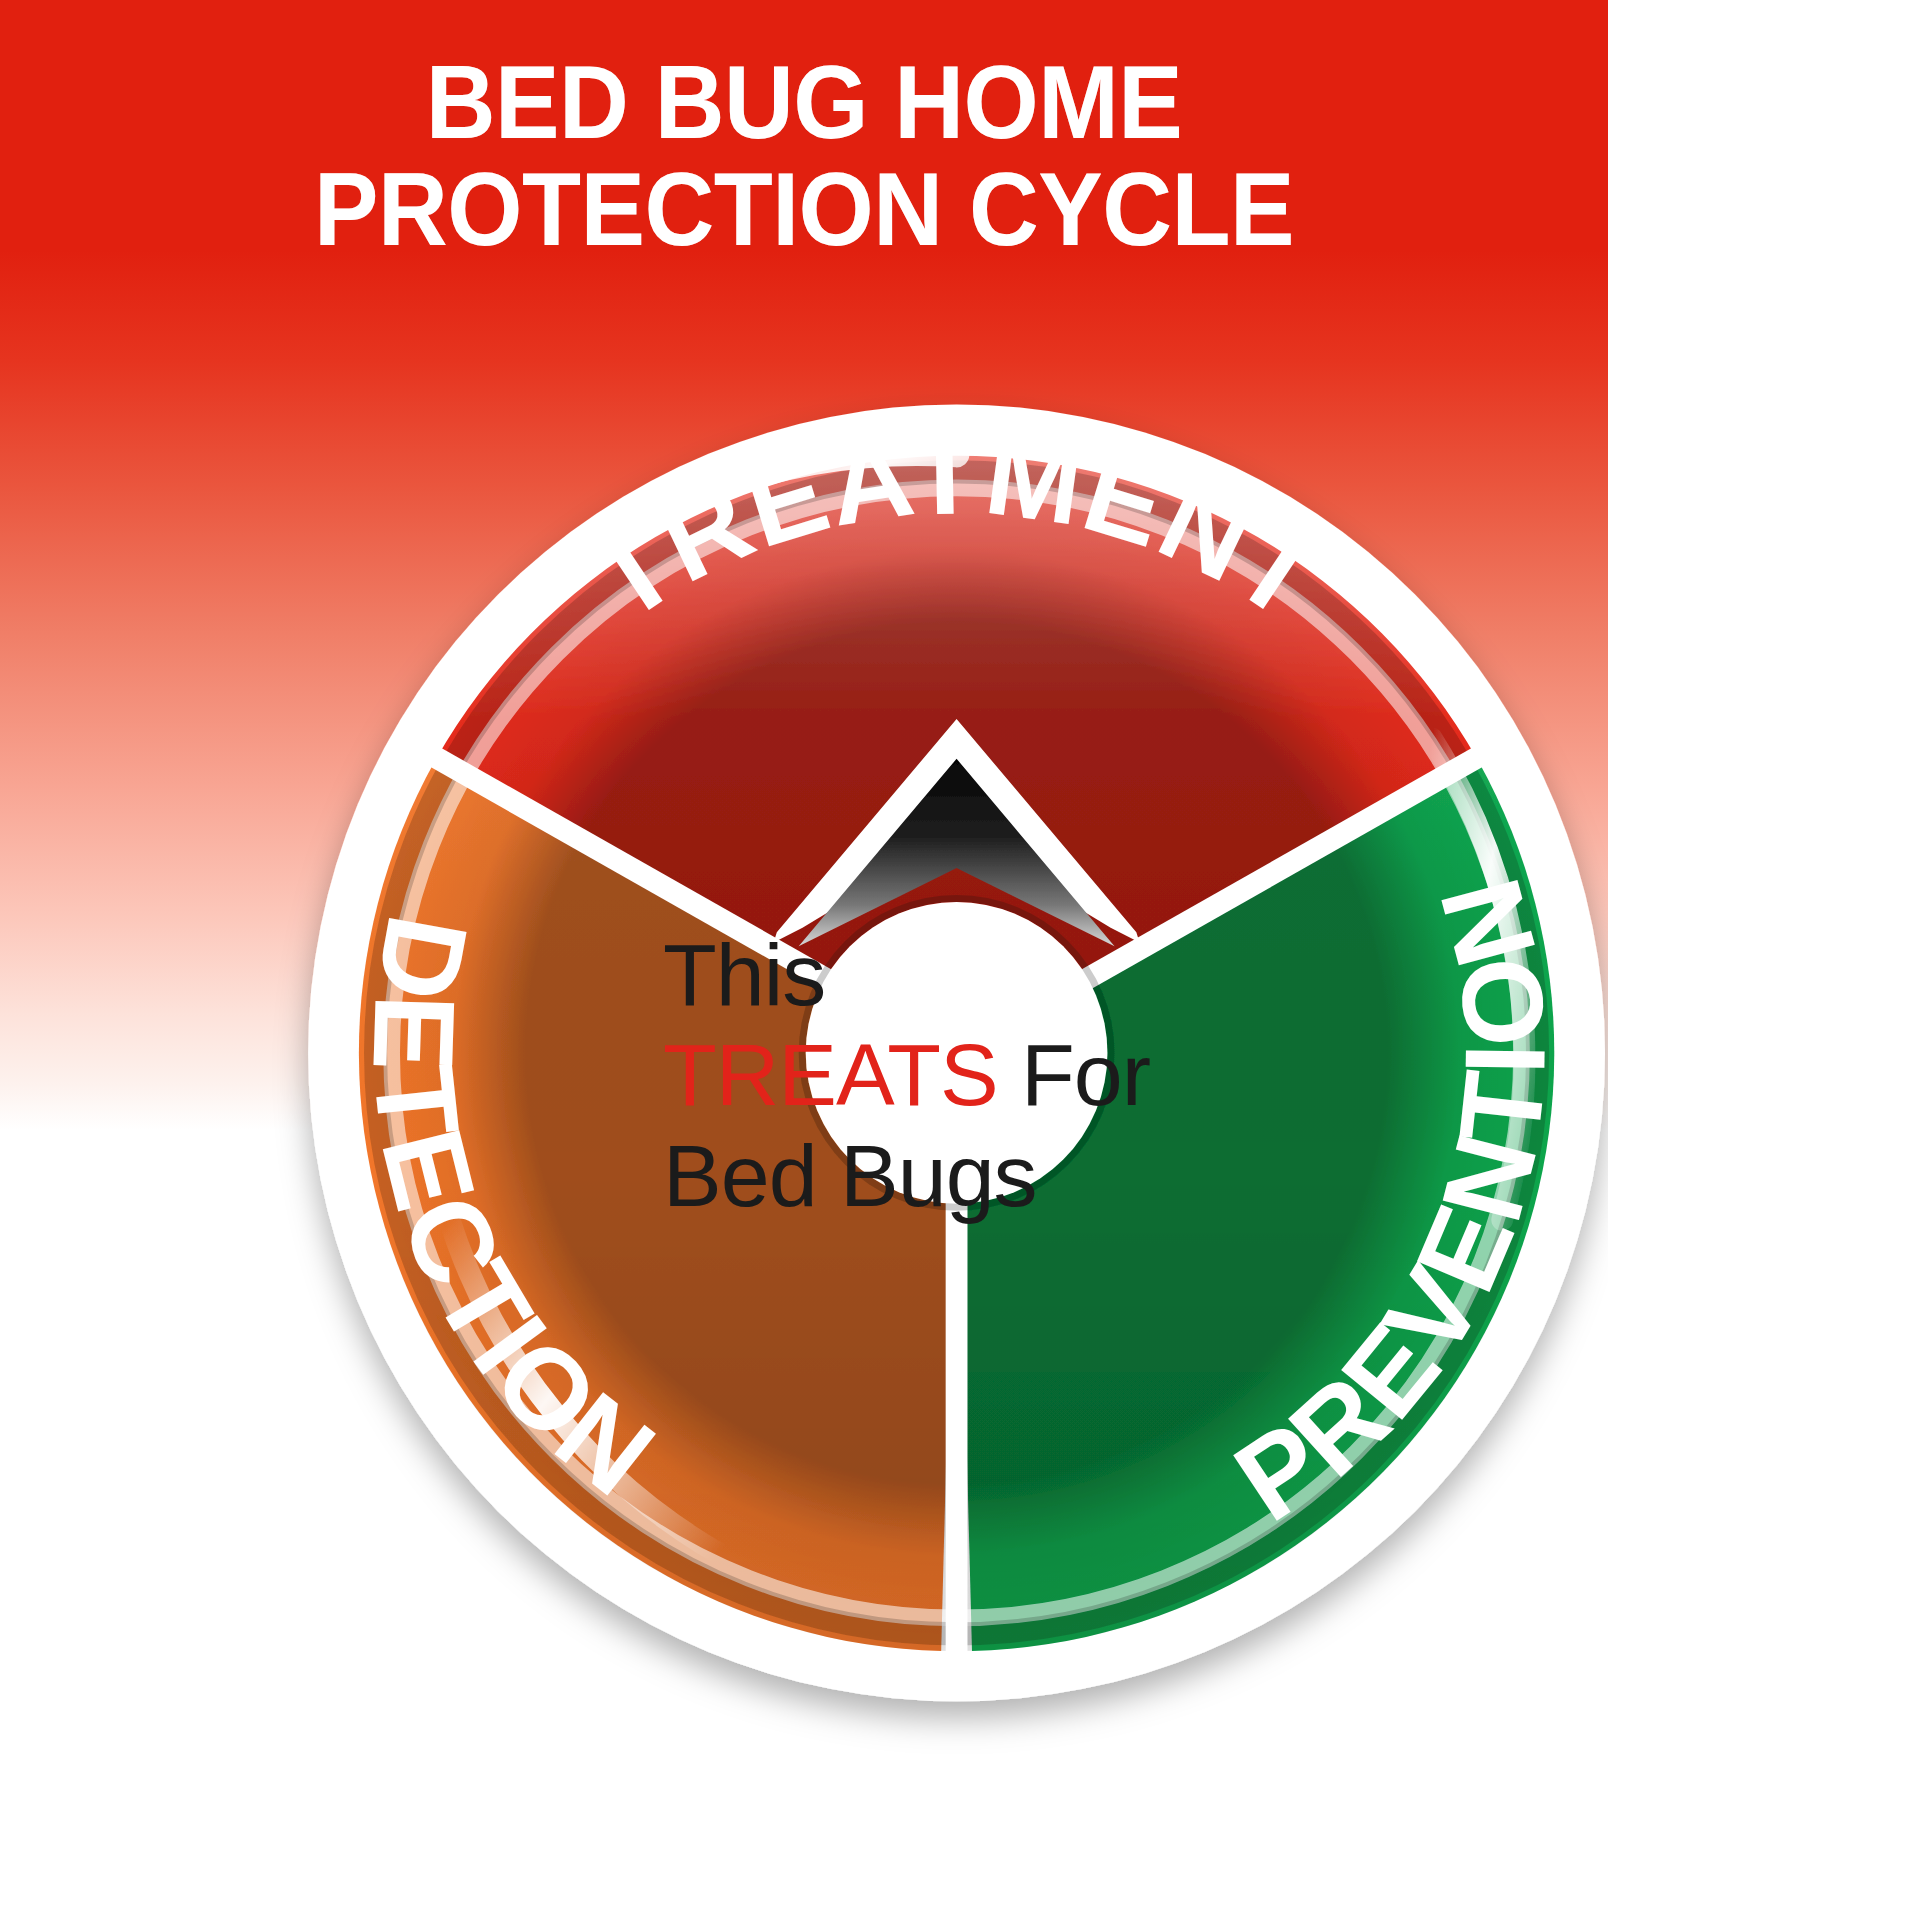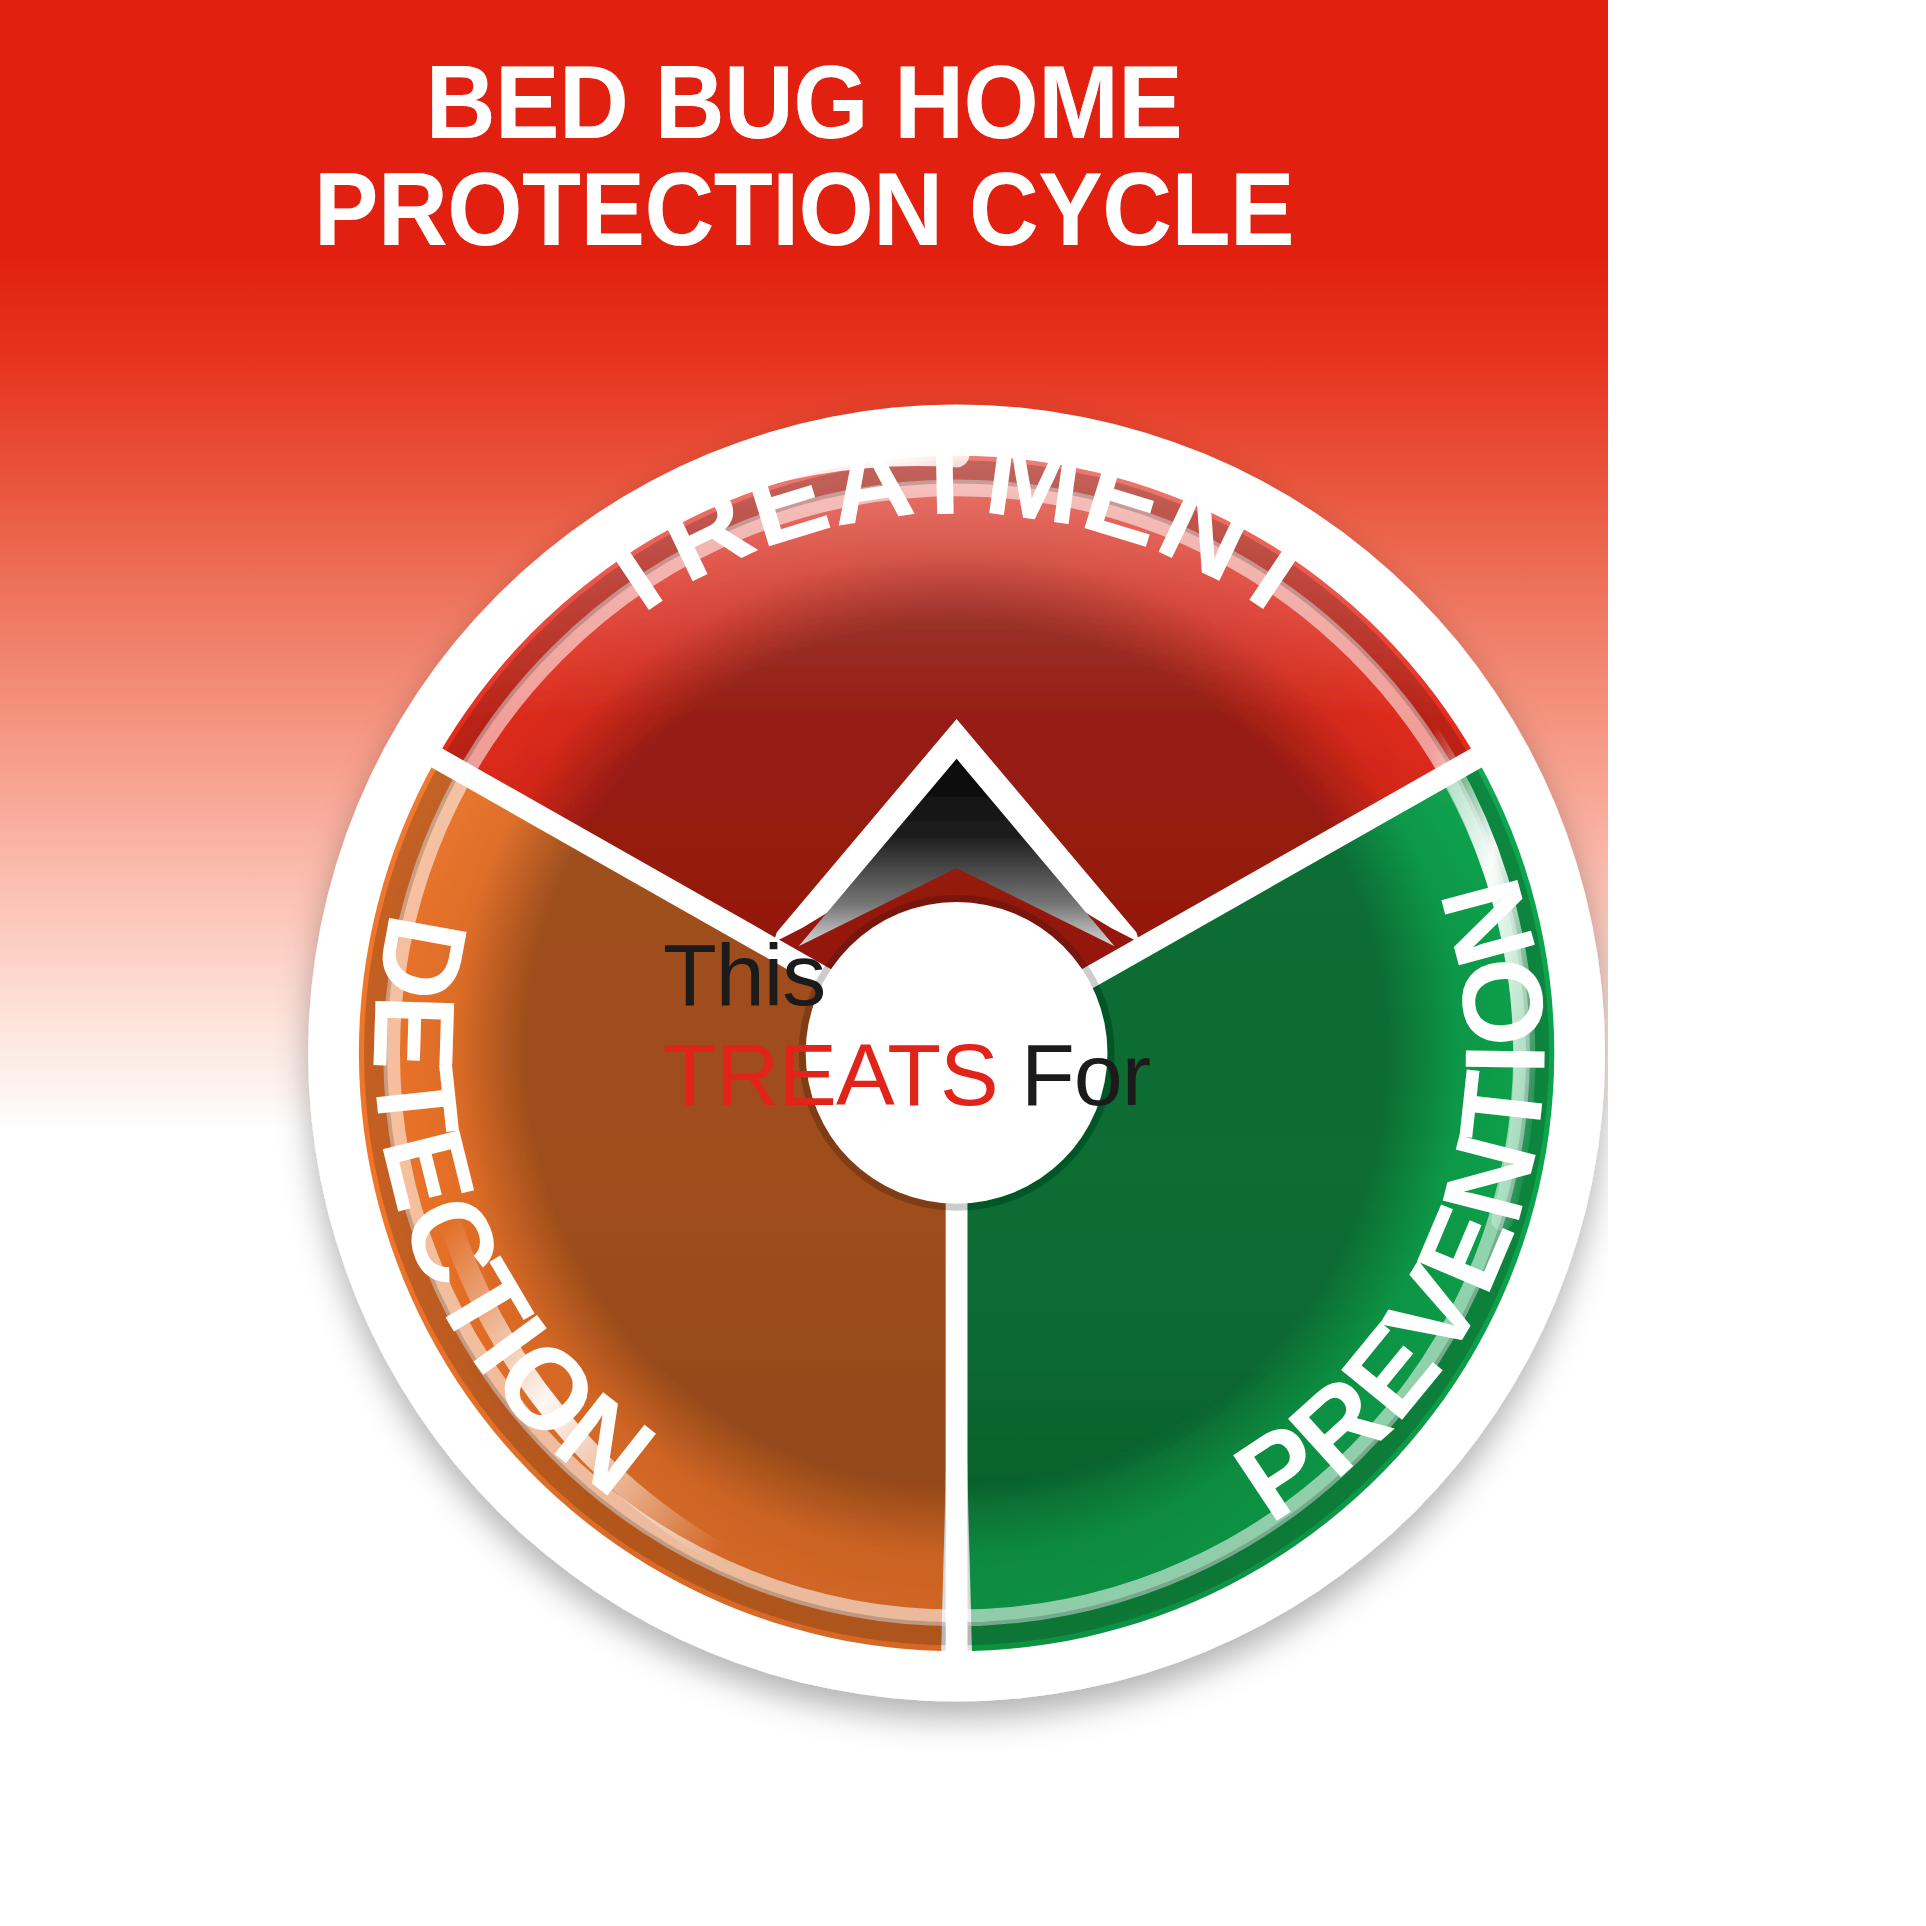--- a/index.html
+++ b/index.html
@@ -200,16 +200,17 @@
       <textPath href="#pDetection" startOffset="50%" text-anchor="middle">DETECTION</textPath>
     </text>
     <text class="seglabel">
       <textPath href="#pPrevention" startOffset="50%" text-anchor="middle">PREVENTION</textPath>
     </text>
   </svg>
 
   <div id="centertext">
     <span class="ln">This</span>
     <span class="ln"><span class="red">TREATS</span><span> For</span></span>
+    <span class="ln">Bed Bugs</span>
   </div>
 
 </div>
 
 
 </body></html>

